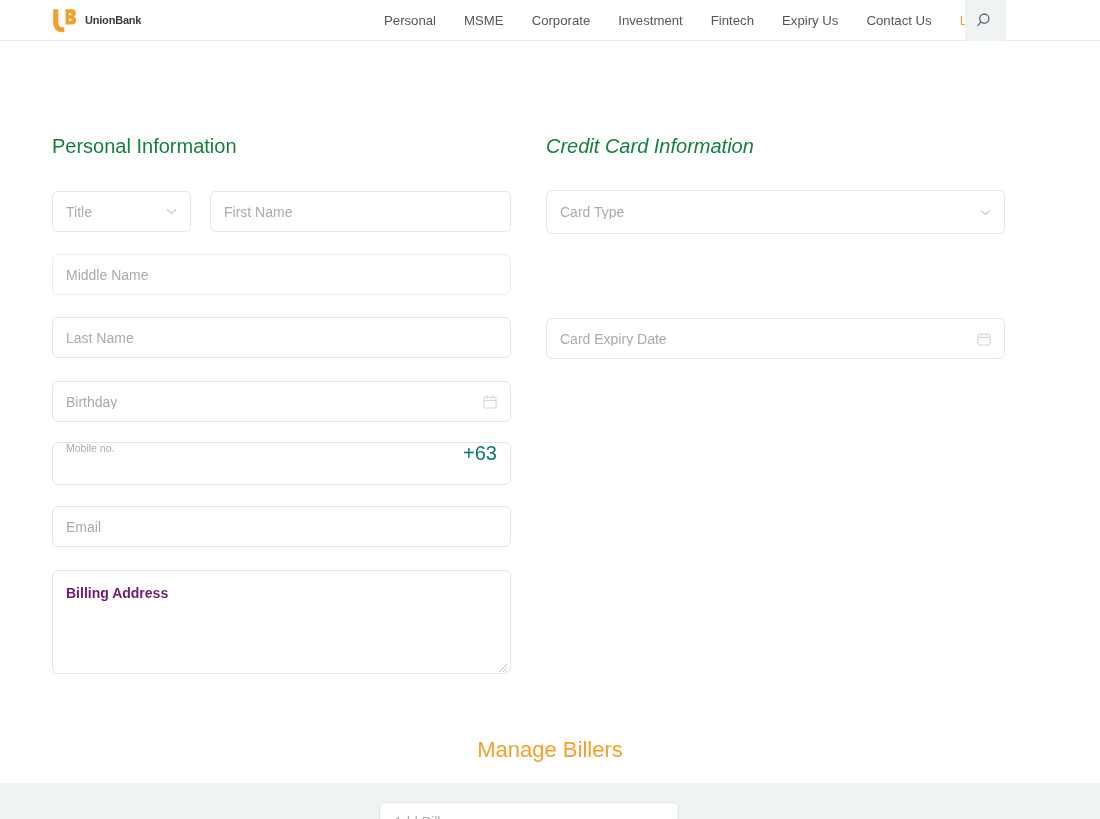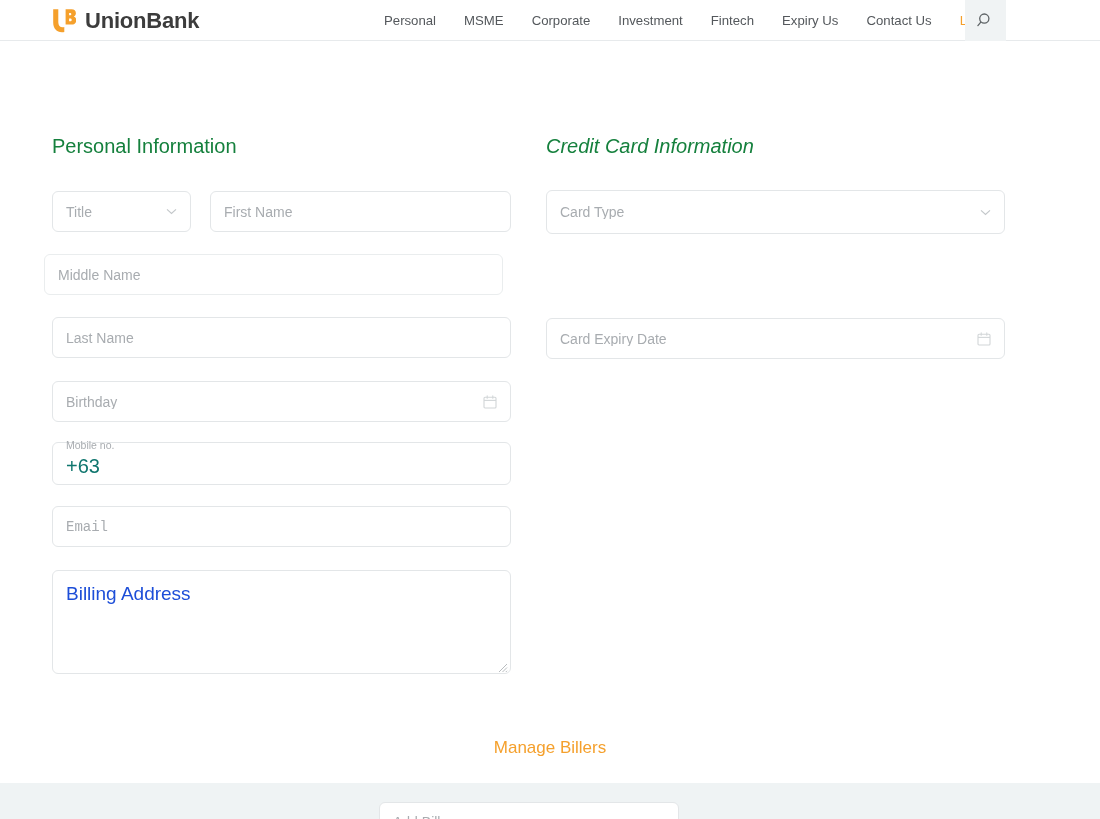--- a/index.html
+++ b/index.html
@@ -25,21 +25,21 @@
     position: absolute;
     left: 52px;
     top: 6px;
     display: flex;
     align-items: center;
     gap: 9px;
     height: 29px;
   }
   .logo-mark { width: 24px; height: 25px; display: block; }
   .brand-name {
-    font-size: 22px;
+    font-size: 11px;
     font-weight: bold;
     color: #3c3c3c;
     letter-spacing: -0.2px;
     line-height: 1;
   }
 
   .nav {
     position: absolute;
     left: 370px;
     top: 0;
@@ -110,62 +110,63 @@
   }
   .field .val {
     font-size: 20px;
     color: #0f766e;
     line-height: 1;
   }
   .field .icon { flex: 0 0 auto; display: flex; align-items: center; }
 
   
   .field.filled {
-    flex-direction: column;
+    flex-direction: row;
     align-items: flex-start;
-    justify-content: flex-end;
-    padding: 8px 13px;
+    justify-content: space-between;
+    padding: 0 13px;
   }
   .field.filled .flabel {
     font-size: 10.5px;
     color: #a8acb0;
     line-height: 1;
     margin-bottom: 6px;
   }
 
   
   .textarea-field {
     position: absolute;
     background: #ffffff;
     border: 1px solid #e3e6e8;
     border-radius: 6px;
     padding: 13px 13px;
     overflow: hidden;
   }
   .textarea-field .ph {
-    font-size: 19px;
-    color: #1d4ed8;
-    line-height: 1;
+    font-size: 14px;
+    color: #701a75;
+    line-height: 1;
+    font-weight: bold;
   }
   .resize-grip {
     position: absolute;
     right: 2px;
     bottom: 2px;
     width: 12px;
     height: 12px;
   }
 
   
   #title-billers {
     position: absolute;
     left: 0;
     top: 698px;
     width: 1100px;
     text-align: center;
-    font-size: 17px;
+    font-size: 22px;
     color: #f5a02c;
     font-weight: normal;
     line-height: 1;
   }
   .billers-panel {
     position: absolute;
     left: 0;
     top: 742px;
     width: 1100px;
     height: 77px;
@@ -225,21 +226,21 @@
       <svg width="11" height="7" viewBox="0 0 11 7" xmlns="http://www.w3.org/2000/svg">
         <polyline points="1,1.3 5.5,5.5 10,1.3" fill="none" stroke="#c3c7ca" stroke-width="1.1"></polyline>
       </svg>
     </span>
   </div>
 
   <div class="field" id="f2" style="left:210px; top:150px; width:301px; height:41px;">
     <span class="ph">First Name</span>
   </div>
 
-  <div class="field" id="f3" style="left:44px; top:213px; width:459px; height:41px; border-color:#eaedee;">
+  <div class="field" id="f3" style="left:52px; top:213px; width:459px; height:41px; border-color:#eaedee;">
     <span class="ph">Middle Name</span>
   </div>
 
   <div class="field" id="f4" style="left:52px; top:276px; width:459px; height:41px;">
     <span class="ph">Last Name</span>
   </div>
 
   <div class="field" id="f5" style="left:52px; top:340px; width:459px; height:41px;">
     <span class="ph">Birthday</span>
     <span class="icon">
@@ -250,21 +251,21 @@
         <line x1="9.8" y1="0.9" x2="9.8" y2="3.3" stroke="#d2d6d8" stroke-width="1.1" stroke-linecap="round"></line>
       </svg>
     </span>
   </div>
 
   <div class="field filled" id="f6" style="left:52px; top:401px; width:459px; height:43px;">
     <span class="flabel">Mobile no.</span>
     <span class="val">+63</span>
   </div>
 
-  <div class="field" id="f7" style="left:52px; top:465px; width:459px; height:41px;font-family:Liberation Mono, monospace;">
+  <div class="field" id="f7" style="left:52px; top:465px; width:459px; height:41px;">
     <span class="ph">Email</span>
   </div>
 
   <div class="textarea-field" id="f8" style="left:52px; top:529px; width:459px; height:104px;">
     <span class="ph">Billing Address</span>
     <span class="resize-grip">
       <svg width="12" height="12" viewBox="0 0 12 12" xmlns="http://www.w3.org/2000/svg">
         <line x1="11" y1="3" x2="3" y2="11" stroke="#b8bcbf" stroke-width="1"></line>
         <line x1="11" y1="6.5" x2="6.5" y2="11" stroke="#b8bcbf" stroke-width="1"></line>
         <line x1="11" y1="9.8" x2="9.8" y2="11" stroke="#b8bcbf" stroke-width="1"></line>

